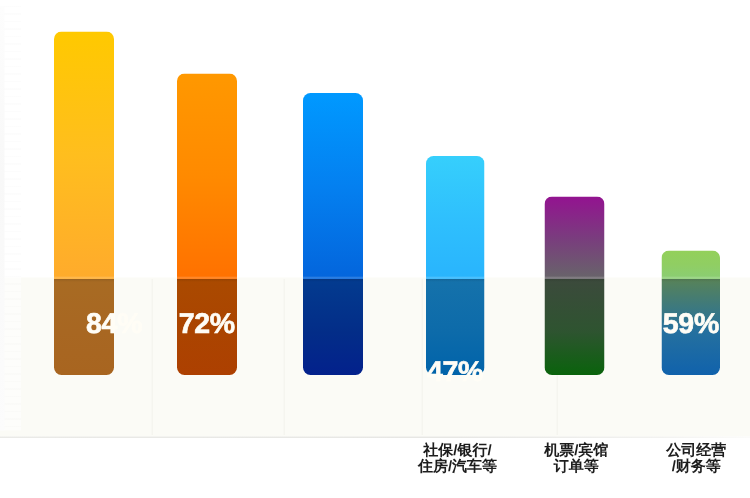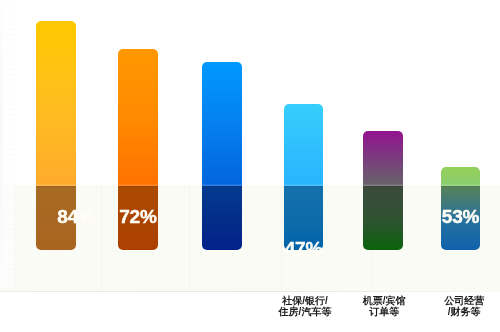--- a/index.html
+++ b/index.html
@@ -106,21 +106,21 @@
   <div class="bar b6">
     <div class="seg-top" style="background: linear-gradient(rgb(147, 208, 90) 0%, rgb(144, 206, 99) 50%, rgb(138, 205, 116) 100%);"></div>
     <div class="seg-bot" style="background: linear-gradient(rgb(88, 131, 88) 0%, rgb(37, 112, 159) 55%, rgb(16, 98, 172) 100%);"></div>
     <div class="seam-hi"></div>
     <div class="seam-lo"></div>
   </div>
 
   <div class="pct p1">84%</div>
   <div class="pct p2">72%</div>
   <div class="pct p4">47%</div>
-  <div class="pct p6">53%</div>
+  <div class="pct p6">59%</div>
 
   <div class="lab c4">社保/银行/
 住房/汽车等</div>
   <div class="lab c5">机票/宾馆
 订单等</div>
   <div class="lab c6">公司经营
 /财务等</div>
 </div>
 
 </body></html>

